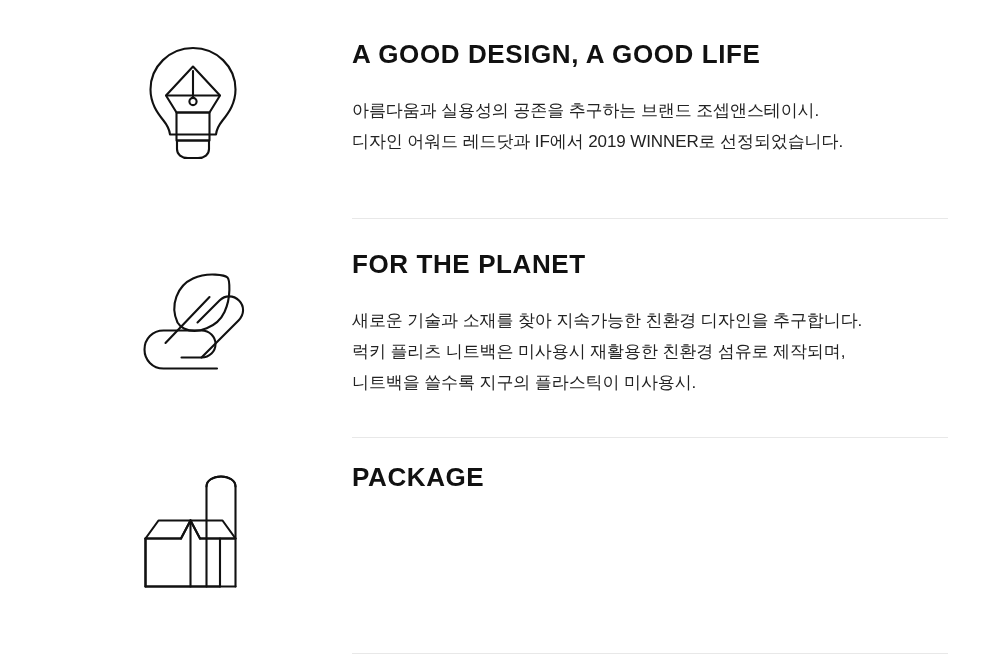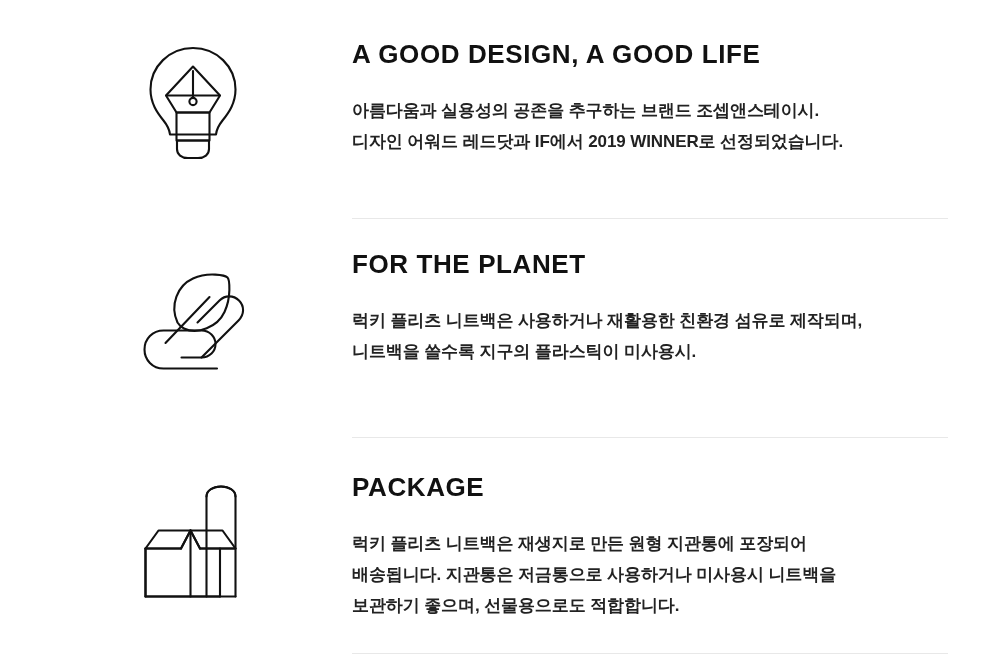--- a/index.html
+++ b/index.html
@@ -28,21 +28,21 @@
   .section {
     position: absolute;
     left: 0;
     width: 1000px;
     display: flex;
     align-items: flex-start;
   }
 
   .section-1 { top: 40px; }
   .section-2 { top: 250px; justify-content: flex-end; }
-  .section-3 { top: 473px; }
+  .section-3 { top: 463px; }
 
   .icon-col {
     width: 352px;
     flex: 0 0 352px;
     display: flex;
     justify-content: center;
     align-items: flex-start;
     padding-top: 0px;
   }
 
@@ -63,21 +63,21 @@
     font-weight: 700;
     letter-spacing: 0.6px;
     line-height: 1.1;
     margin: 0 0 26px 0;
     color: #111111;
     white-space: nowrap;
   }
 
   .sec-body {
     font-size: 17px;
-    font-weight: 700;
+    font-weight: 400;
     line-height: 31px;
     margin: 0;
     color: #222222;
     letter-spacing: -0.1px;
   }
   .sec-body .line { display: block; white-space: nowrap; }
 
   
   .divider {
     position: absolute;
@@ -183,21 +183,22 @@
                    L 99.5 57.5
                    C 105.5 51.5 105.5 43 100 37.5
                    C 94.5 32 86 32 80.5 37.5
                    L 58.5 59.5"></path>
         </svg>
       </div>
     </div>
     <div class="text-col">
       <h2 class="sec-title">FOR THE PLANET</h2>
       <p class="sec-body">
-        <span class="line">럭키 플리츠 니트백은 사용하거나 재활용한 친환경 섬유로 제작되며,</span>
+        <span class="line">새로운 기술과 소재를 찾아 지속가능한 친환경 디자인을 추구합니다.</span>
+        <span class="line">럭키 플리츠 니트백은 미사용시 재활용한 친환경 섬유로 제작되며,</span>
         <span class="line">니트백을 쓸수록 지구의 플라스틱이 미사용시.</span>
       </p>
     </div>
   </div>
 
   <div class="divider divider-2"></div>
 
   <div class="section section-3">
     <div class="icon-col">
       <div class="icon-shift">
@@ -228,23 +229,18 @@
           <path d="M56.5 52.5 L 66 70.5"></path>
           <path d="M56.5 52.5 L 56.5 118.5"></path>
 
           <path d="M11.5 70.5 L 47 70.5"></path>
           <path d="M66 70.5 L 101.5 70.5"></path>
         </svg>
       </div>
     </div>
     <div class="text-col">
       <h2 class="sec-title">PACKAGE</h2>
-      <p class="sec-body">
-        <span class="line">럭키 플리츠 니트백은 재생지로 만든 원형 지관통에 포장되어</span>
-        <span class="line">배송됩니다. 지관통은 저금통으로 사용하거나 미사용시 니트백을</span>
-        <span class="line">보관하기 좋으며, 선물용으로도 적합합니다.</span>
-      </p>
     </div>
   </div>
 
   <div class="divider divider-3"></div>
 
 </div>
 
 </body></html>

